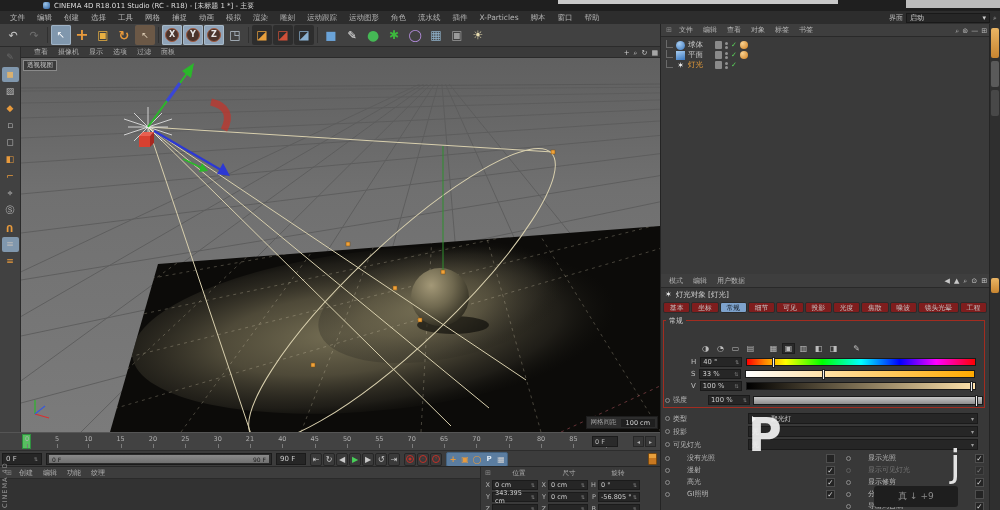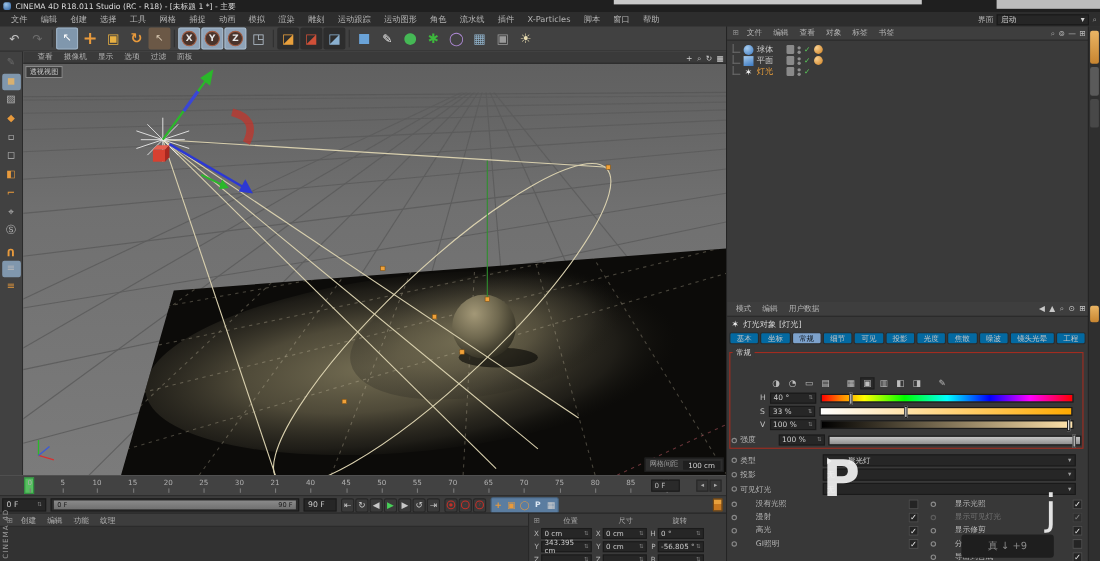--- a/index.html
+++ b/index.html
@@ -1,21 +1,21 @@
 <!DOCTYPE html>
 <html><head>
 <meta charset="utf-8">
 <style>
   *{margin:0;padding:0;box-sizing:border-box;}
   html,body{background:#222;}
   #app{position:relative;width:1000px;height:510px;background:#3a3a3a;overflow:hidden;
        font-family:"DejaVu Sans","Liberation Sans",sans-serif;color:#c8c8c8;}
   
   .titlebar{position:absolute;left:0;top:0;width:1000px;height:11px;background:#1f1f1f;
-            display:flex;align-items:center;font-size:7px;color:#dedede;z-index:3;}
+            display:flex;align-items:center;font-size:7px;color:#dedede;z-index:3;padding-left:40px;}
   .app-ico{width:7px;height:7px;margin:0 4px 0 3px;border-radius:2px;
            background:radial-gradient(circle at 35% 30%,#9cc4e8,#2b5f9e);}
   .strip1{position:absolute;left:558px;top:0;width:280px;height:4px;background:#c9c9c9;}
   .strip2{position:absolute;left:906px;top:0;width:94px;height:8px;background:#bdbdbd;}
   
   .menubar{position:absolute;left:0;top:11px;width:1000px;height:13px;background:#2d2d2d;
            display:flex;align-items:center;font-size:7.5px;color:#b4b4b4;padding-left:4px;z-index:3;}
   .menu-item{padding:0 6px;white-space:nowrap;}
   .iface{position:absolute;right:3px;top:11px;height:13px;display:flex;align-items:center;gap:3px;
          font-size:7px;color:#b4b4b4;z-index:4;}
@@ -155,21 +155,21 @@
   .om-tag.phong-off{visibility:hidden;}
   
   .attrman{position:absolute;left:0;top:250px;width:329px;height:236px;background:#383838;}
   .am-menu{position:relative;height:14px;background:#3e3e3e;border-bottom:1px solid #292929;display:flex;
            align-items:center;font-size:7px;color:#b4b4b4;padding-left:3px;}
   .am-menu .menu-item{padding:0 5px;}
   .am-hicons{position:absolute;right:3px;top:0;height:14px;display:flex;gap:4px;align-items:center;font-size:7px;color:#c8c8c8;}
   .am-title{height:13px;display:flex;align-items:center;gap:4px;padding-left:4px;font-size:7.5px;color:#d4d4d4;}
   .am-title .ti{color:#f0f0f0;font-size:8px;}
   .am-tabs{display:flex;gap:1px;padding:1px 3px 1px 2px;height:13px;}
-  .am-tab{flex:1 1 auto;background:#0369a1;border:1px solid #2b2b2b;border-radius:2px;font-size:6.8px;color:#c4c4c4;
+  .am-tab{flex:1 1 auto;background:#7f1d1d;border:1px solid #2b2b2b;border-radius:2px;font-size:6.8px;color:#c4c4c4;
           display:flex;align-items:center;justify-content:center;white-space:nowrap;padding:0 2px;}
   .am-tab.active{background:#7da2cc;color:#10161d;}
   .am-body{position:absolute;left:0;top:40px;width:329px;height:196px;}
   .am-section{position:absolute;left:5px;top:2px;font-size:7px;color:#cfcfcf;background:#383838;padding:0 3px;z-index:2;}
   .red-box{position:absolute;left:2px;top:6px;width:322px;height:88px;border:1px solid #a22c20;z-index:1;}
   .adot{width:5px;height:5px;border:1px solid #8a8a8a;border-radius:50%;flex:0 0 auto;}
   .am-row{position:absolute;display:flex;align-items:center;gap:3px;height:12px;font-size:7px;color:#b8b8b8;z-index:2;}
   .row-color{left:4px;top:14px;width:320px;}
   .tri{color:#9a9a9a;font-size:6px;}
   .swatch{width:72px;height:10px;border:1px solid #141414;margin-left:44px;}

